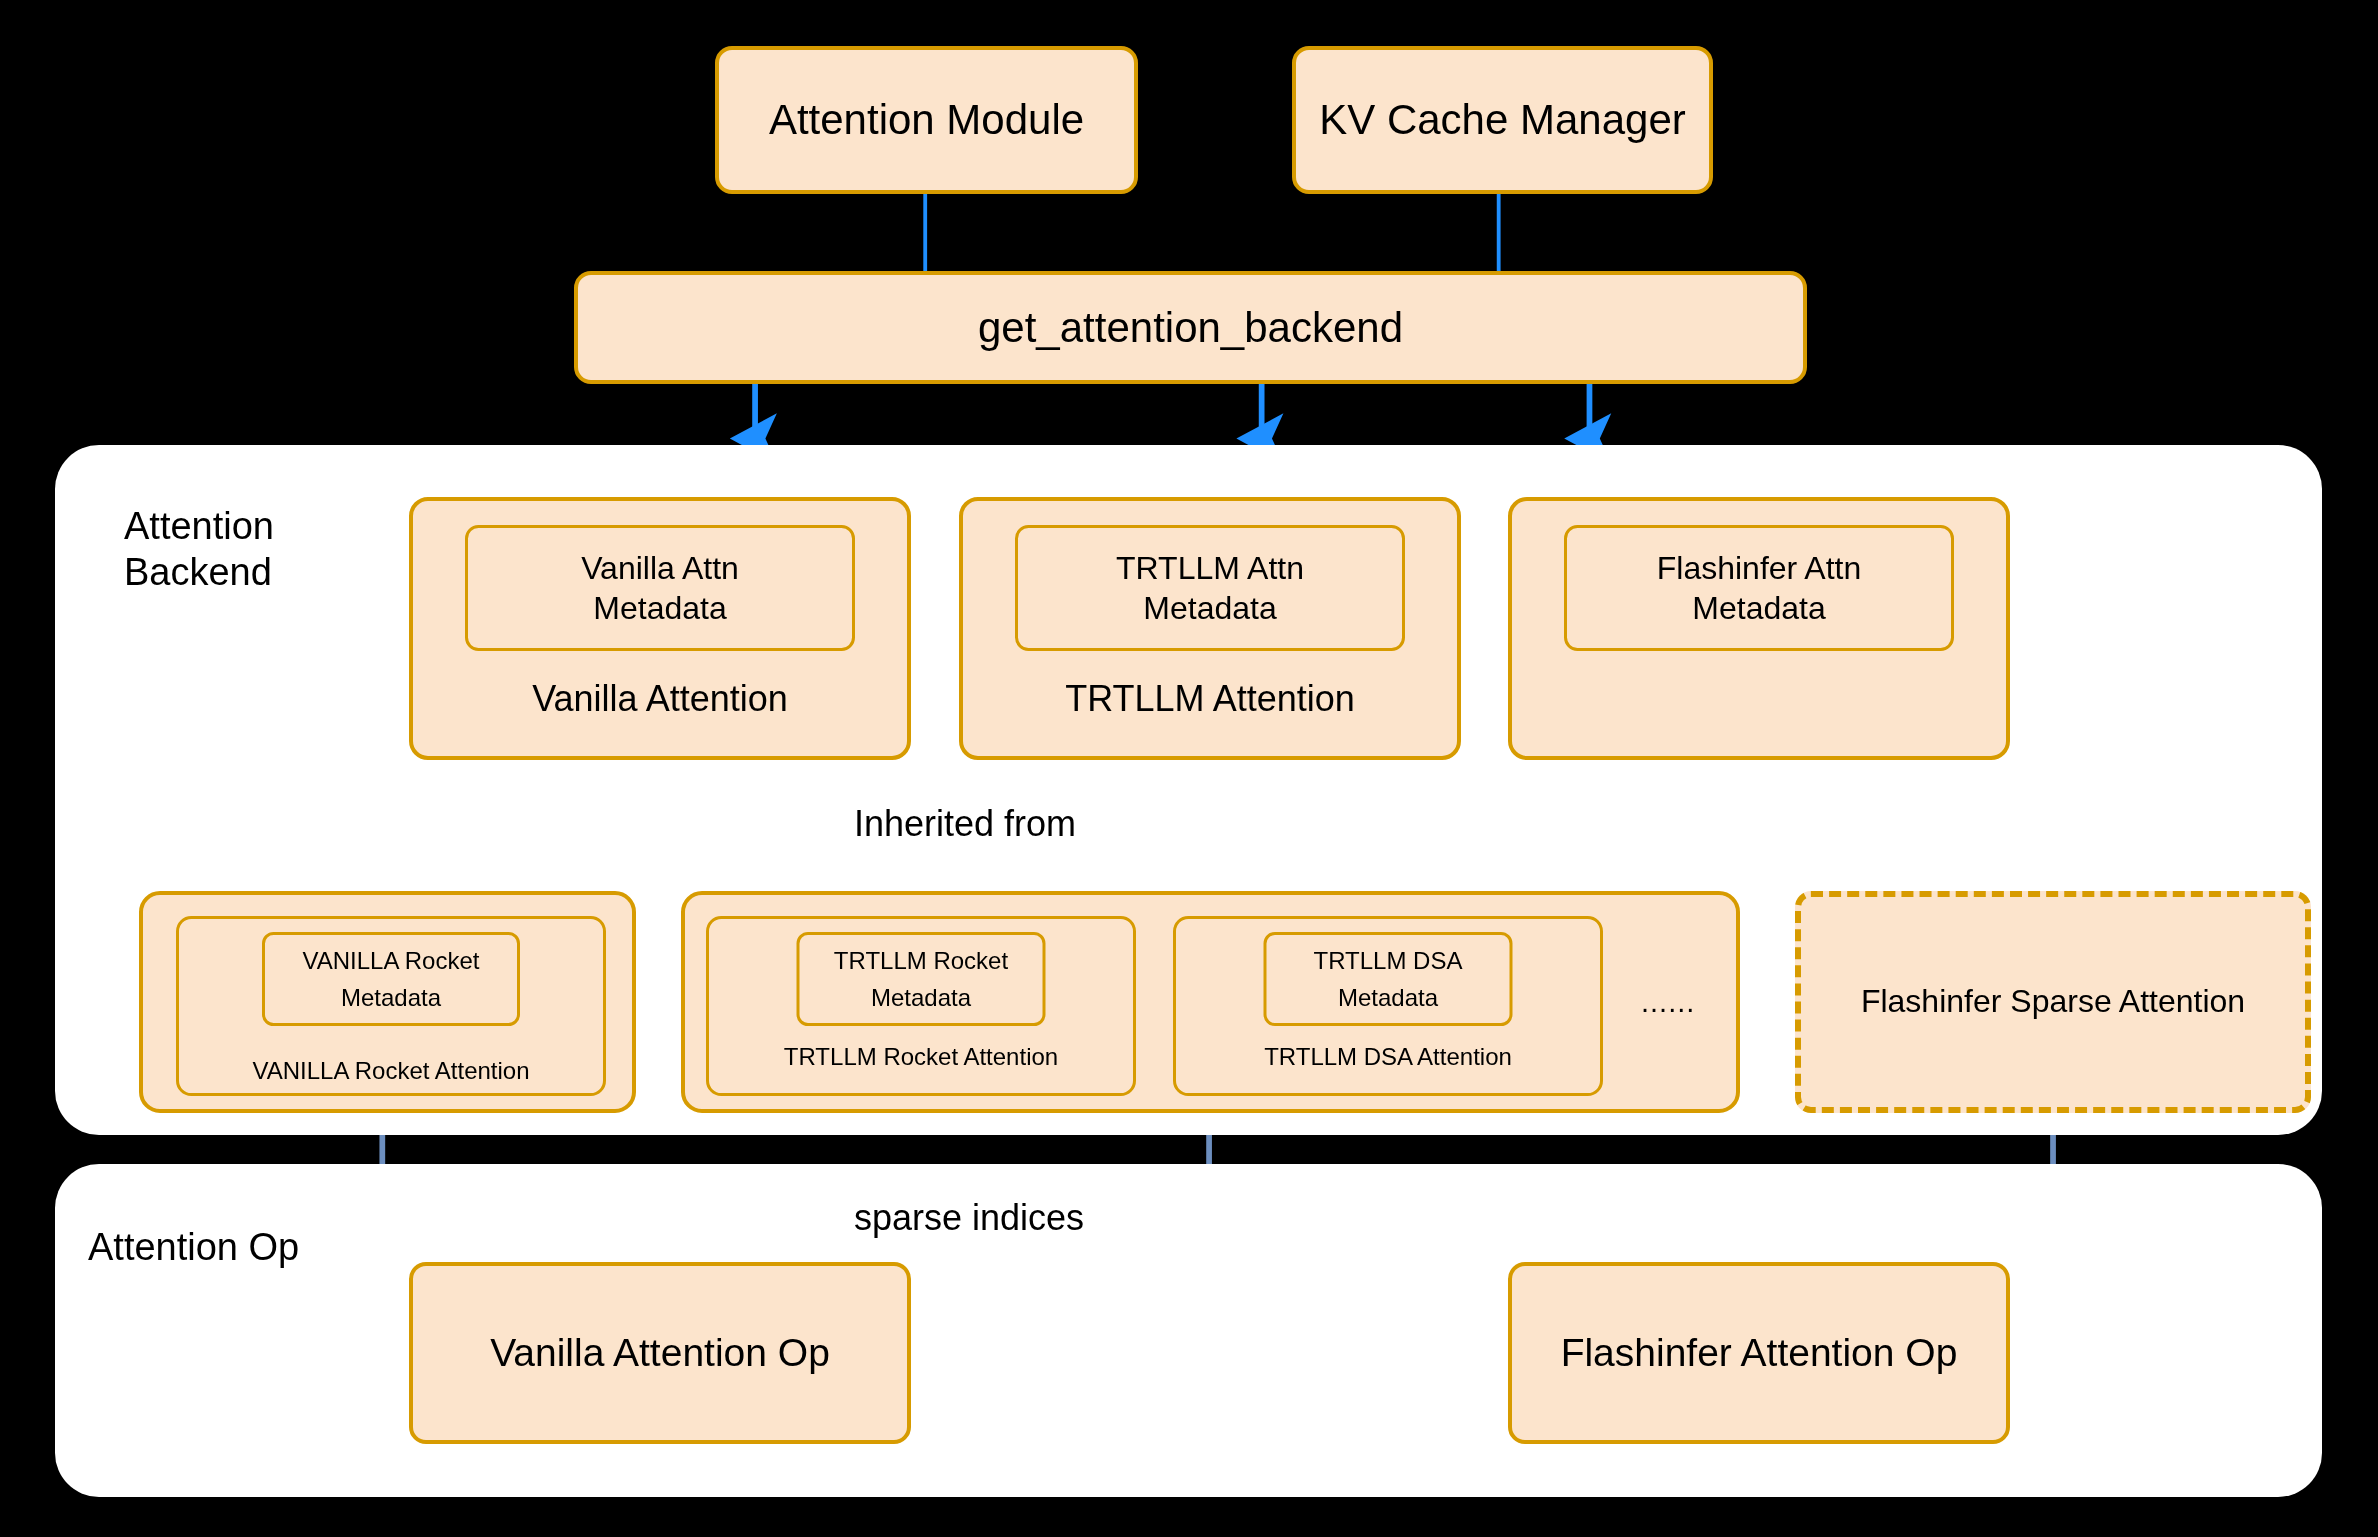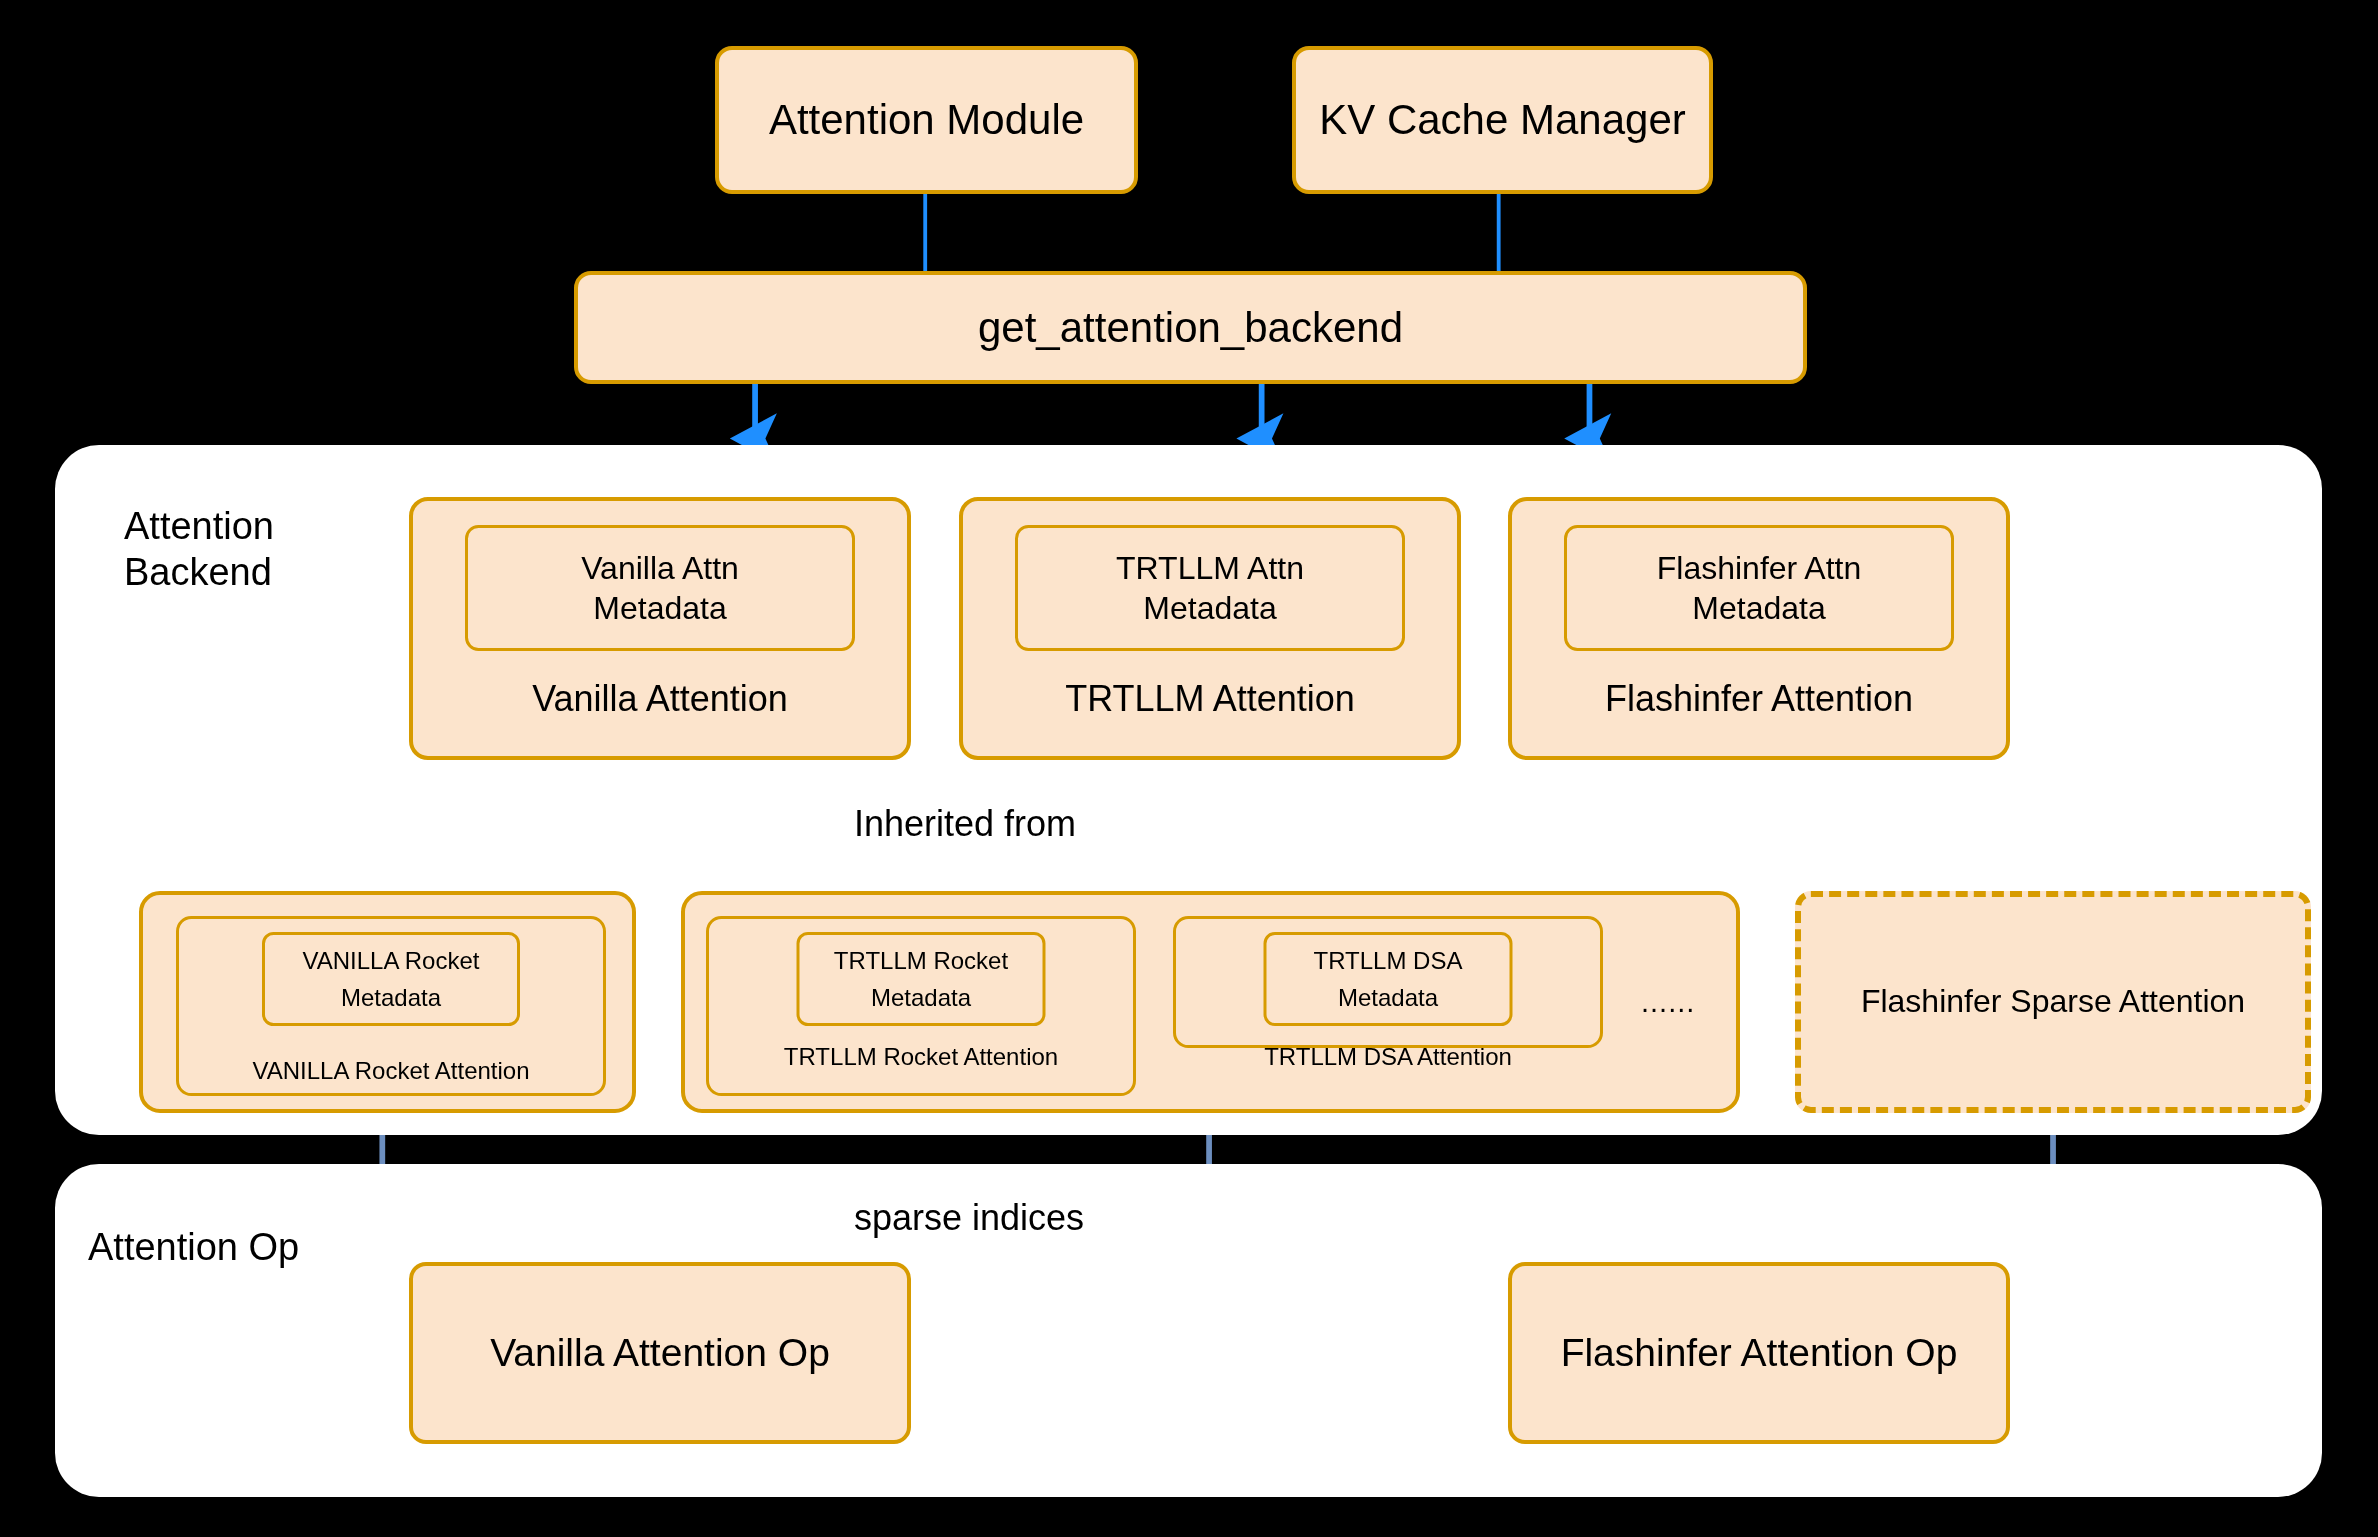--- a/index.html
+++ b/index.html
@@ -121,21 +121,20 @@
 Metadata</span>
     </div>
     <div class="title" style="top:177px;">TRTLLM Attention</div>
   </div>
 
   <div class="backend" style="left:1508px;top:497px;width:502px;height:263px;">
     <div class="meta" style="top:24px;width:390px;height:126px;">
       <span style="white-space:pre-line;">Flashinfer Attn
 Metadata</span>
     </div>
-    <div class="title" style="top:177px;">Flashinfer Attention</div>
   </div>
 
   <div class="lbl" style="left:854px;top:803px;">Inherited from</div>
 
   <div class="sgroup" style="left:139px;top:891px;width:497px;height:222px;">
     <div class="sbox" style="left:33px;top:21px;width:430px;height:180px;">
       <div class="smeta" style="top:13.4px;width:258px;height:94px;">
         <span style="white-space:pre-line;">VANILLA Rocket
 Metadata</span>
       </div>
@@ -145,21 +144,21 @@
 
   <div class="sgroup" style="left:681px;top:891px;width:1059px;height:222px;">
     <div class="sbox" style="left:21px;top:21px;width:430px;height:180px;">
       <div class="smeta" style="top:13.4px;width:249px;height:94px;">
         <span style="white-space:pre-line;">TRTLLM Rocket
 Metadata</span>
       </div>
       <div class="stitle" style="top:124px;">TRTLLM Rocket Attention</div>
     </div>
 
-    <div class="sbox" style="left:488px;top:21px;width:430px;height:132px;">
+    <div class="sbox" style="left:488px;top:21px;width:430px;height:180px;">
       <div class="smeta" style="top:13.4px;width:249px;height:94px;">
         <span style="white-space:pre-line;">TRTLLM DSA
 Metadata</span>
       </div>
       <div class="stitle" style="top:124px;">TRTLLM DSA Attention</div>
     </div>
 
     <div class="ellipsis" style="left:956px;top:91px;">......</div>
   </div>
 

